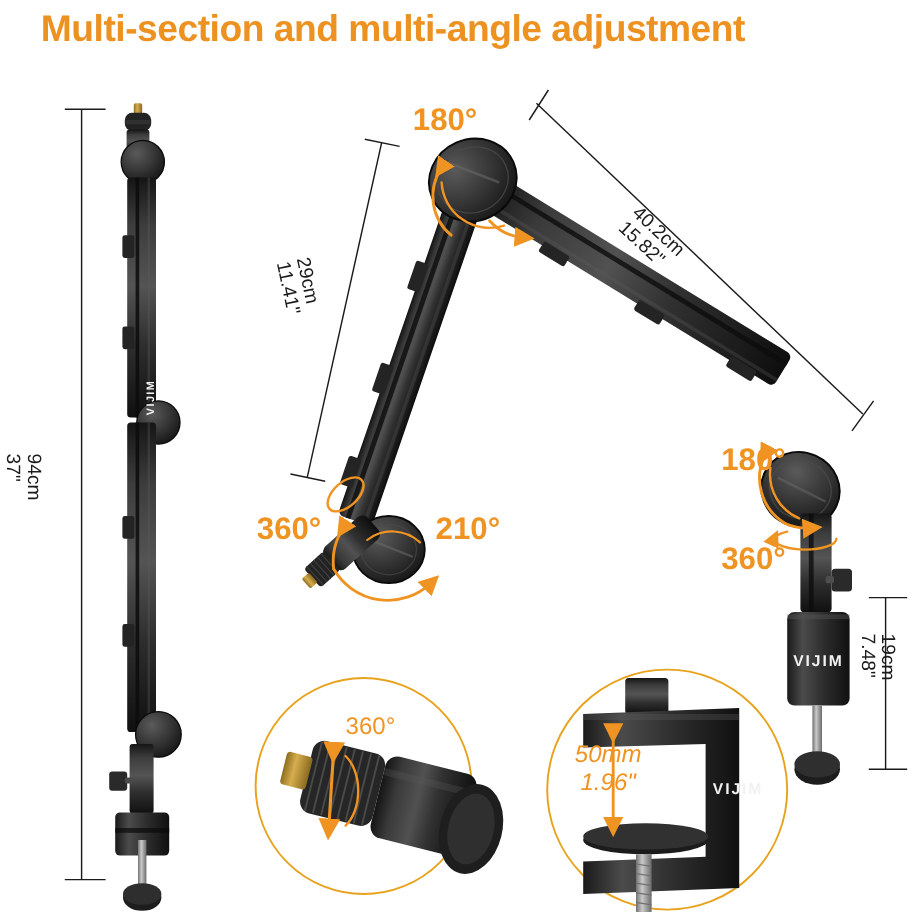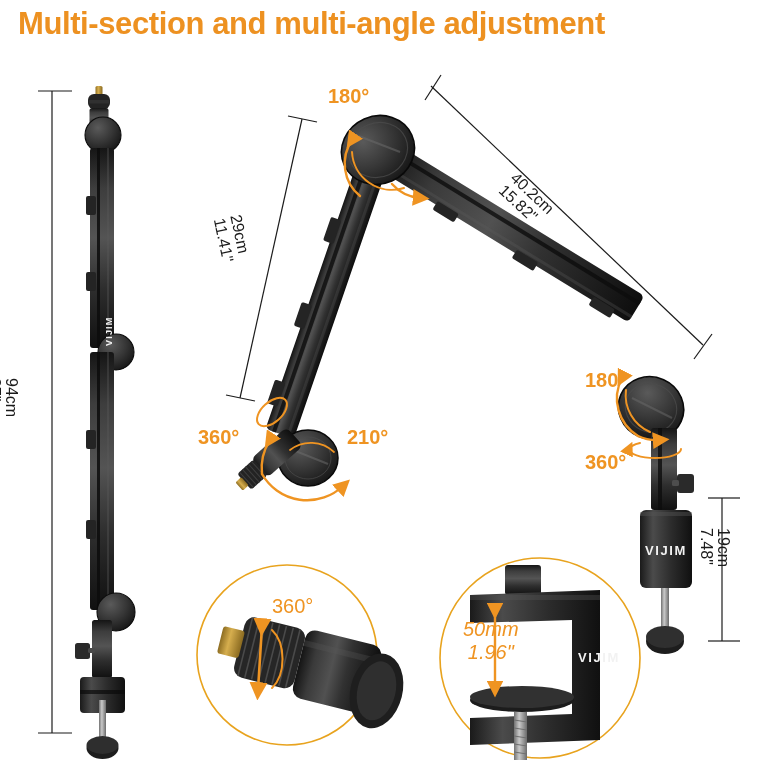--- a/index.html
+++ b/index.html
@@ -1,34 +1,34 @@
 <!DOCTYPE html>
 <html><head>
 <meta charset="utf-8">
 <style>
   html,body{margin:0;padding:0;background:#ffffff;}
   body{width:765px;height:765px;position:relative;overflow:hidden;
        font-family:"Liberation Sans", sans-serif;color:#1a1a1a;}
 
-  .stage{position:absolute;left:0;top:0;width:663px;height:765px;}
+  .stage{position:absolute;left:16px;top:0;width:663px;height:765px;}
 
   
   #title{
     position:absolute;left:18px;top:2px;width:740px;height:44px;
     font-size:31px;font-weight:bold;letter-spacing:-0.4px;
     color:#ED9121;white-space:nowrap;line-height:44px;
   }
 
   
   .dim-label{
     position:absolute;font-size:16px;font-weight:normal;color:#1b1b1b;
     line-height:1.08;white-space:nowrap;letter-spacing:0px;
   }
   .ang-label{
-    position:absolute;font-size:20px;font-weight:bold;color:#EF9422;
+    position:absolute;font-size:26px;font-weight:bold;color:#EF9422;
     white-space:nowrap;line-height:1;
   }
   .callout-label{
     position:absolute;font-size:20px;font-weight:normal;color:#EF9422;
     white-space:nowrap;line-height:1.15;text-align:center;
   }
 
   
   svg.layer{position:absolute;left:0;top:0;width:765px;height:765px;overflow:visible;}
 

